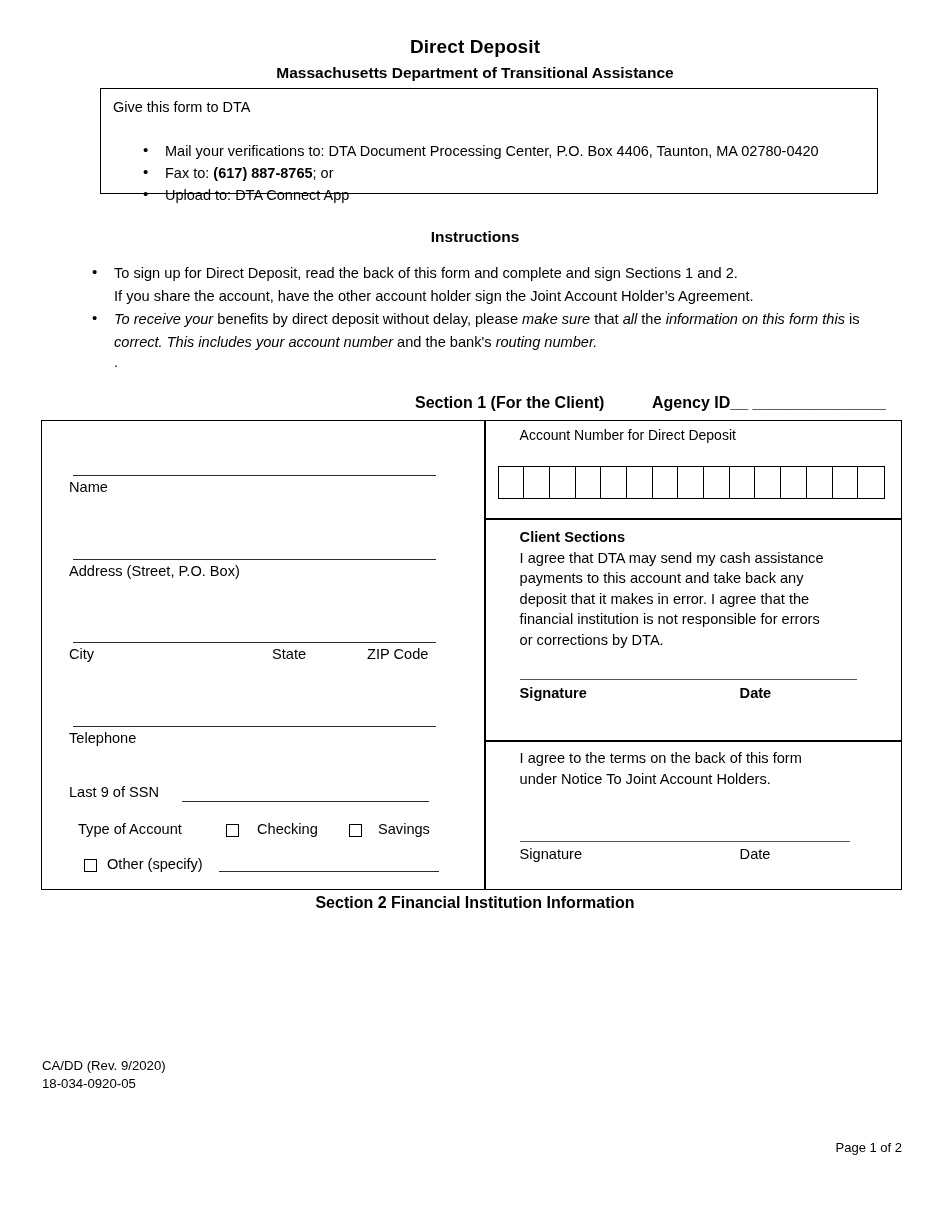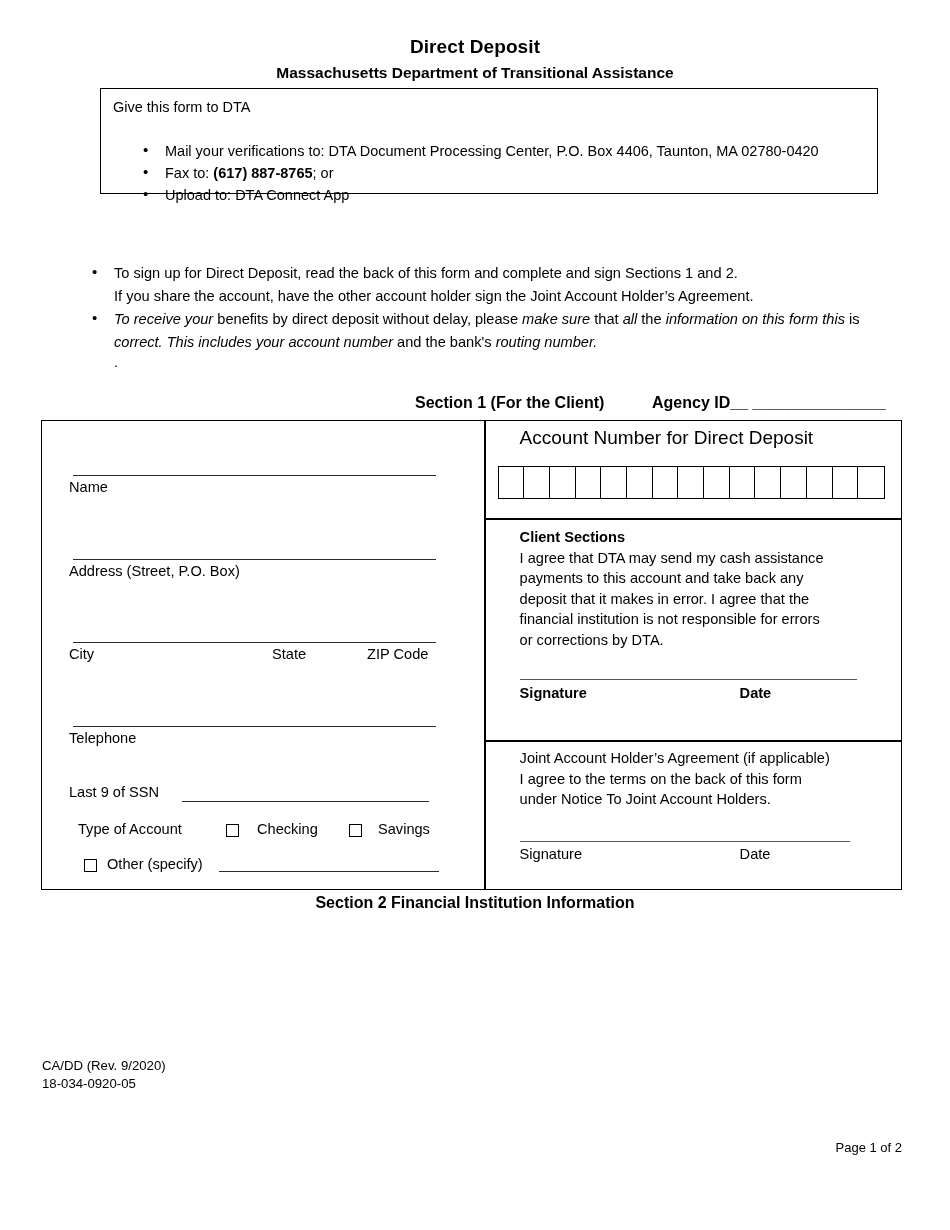--- a/index.html
+++ b/index.html
@@ -168,21 +168,21 @@
   .rrow-div {
     position: absolute;
     left: 0;
     width: 100%;
     height: 1.6px;
     background: #000;
   }
   .acct-label {
     position: absolute;
     left: 34px; top: 6px;
-    font-size: 19px;
+    font-size: 14px;
   }
   .acct-cells {
     position: absolute;
     left: 12px; top: 45px;
     display: flex;
     border: 1.6px solid #000;
     box-sizing: content-box;
     height: 31px;
     background: #fff;
   }
@@ -315,20 +315,21 @@
 
   <div class="giveto-box">
     <div class="giveto-lead">Give this form to DTA</div>
     <ul class="giveto-list">
       <li><span>Mail your verifications to: DTA Document Processing Center, P.O. Box 4406, Taunton, MA 02780-0420</span></li>
       <li><span>Fax to: </span><span class="b">(617) 887-8765</span><span>; or</span></li>
       <li><span>Upload to: DTA Connect App</span></li>
     </ul>
   </div>
 
+  <div class="instr-title">Instructions</div>
   <ul class="instr-list">
     <li>
       <span>To sign up for Direct Deposit, read the back of this form and complete and sign Sections 1 and 2.</span><br>
       <span>If you share the account, have the other account holder sign the Joint Account Holder’s Agreement.</span>
     </li>
     <li>
       <span id="instr-seg-host"><span class="i">To receive your</span><span> benefits by direct deposit without delay, please </span><span class="i">make sure</span><span> that </span><span class="i">all</span><span> the </span><span class="i">information on this form this</span><span> is </span><span class="i">correct.  This includes your account number</span><span> and the bank's </span><span class="i">routing number.</span></span>
     </li>
   </ul>
   <div class="trail-dot">.</div>
@@ -399,21 +400,20 @@
 financial institution is not responsible for errors
 or corrections by DTA.</div>
       </div>
       <div class="sig-line" style="left:34px; top:258px; width:337px;"></div>
       <div class="sig-lbl bold" style="left:34px; top:264px;">Signature</div>
       <div class="sig-lbl bold" style="left:254px; top:264px;">Date</div>
 
       <div class="rrow-div" style="top:319px;"></div>
 
       <div class="agree-block" style="top:327px;">
-        <div class="agree-head-plain">Joint Account Holder’s Agreement (if applicable)</div>
         <div class="agree-body">I agree to the terms on the back of this form
 under Notice To Joint Account Holders.</div>
       </div>
       <div class="sig-line" style="left:34px; top:420px; width:330px;"></div>
       <div class="sig-lbl" style="left:34px; top:425px;">Signature</div>
       <div class="sig-lbl" style="left:254px; top:425px;">Date</div>
     </div>
   </div>
 
   <div class="sec2-title">Section 2 Financial Institution Information</div>

